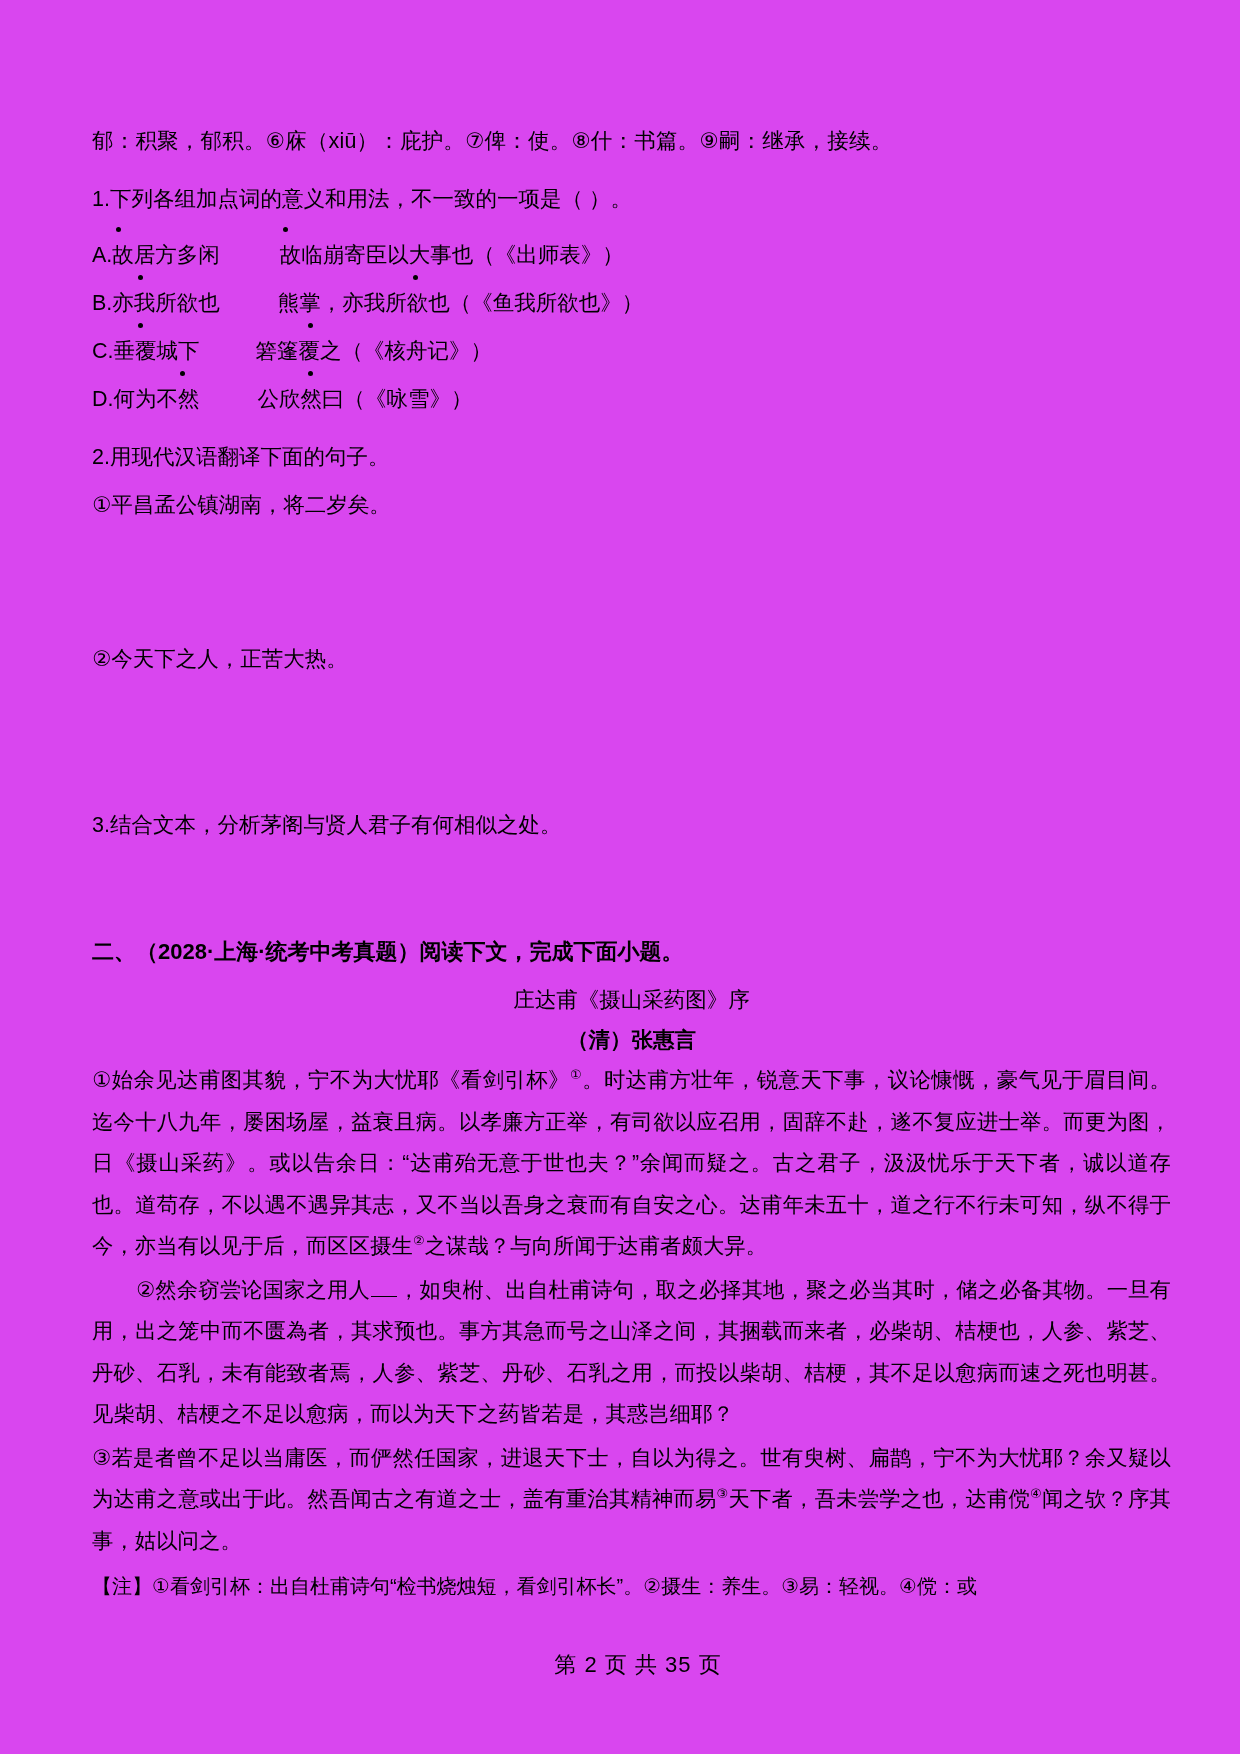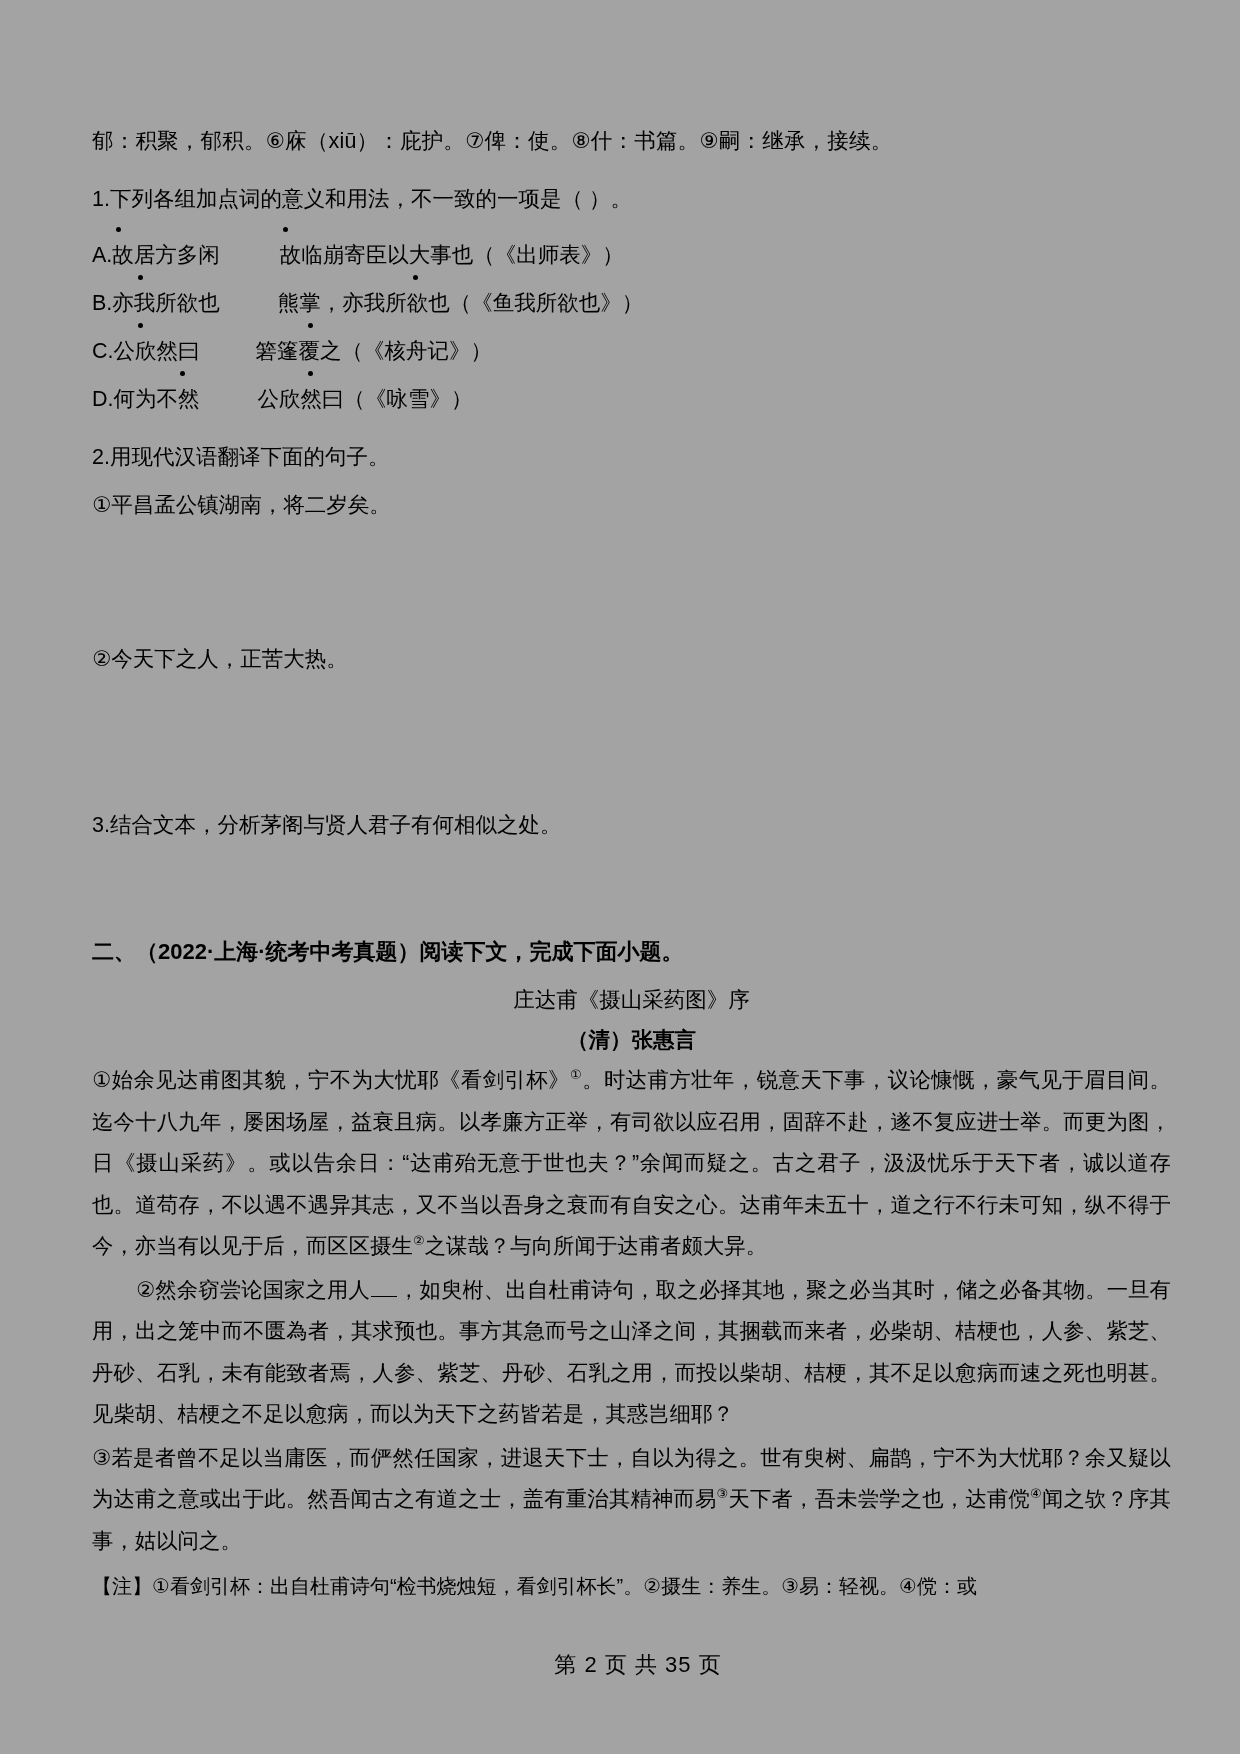--- a/index.html
+++ b/index.html
@@ -8,21 +8,21 @@
     background: #ffffff;
   }
   body {
     font-family: "Liberation Sans", "DejaVu Sans", sans-serif;
     color: #000000;
   }
   .page {
     position: relative;
     width: 1240px;
     height: 1754px;
-    background: #a3a3a3;
+    background: #d946ef;
     box-sizing: border-box;
     padding: 118px 69px 0 92px;
     overflow: hidden;
   }
 
   
   .line {
     font-size: 21.5px;
     line-height: 46px;
     letter-spacing: 0.2px;
@@ -147,38 +147,38 @@
 
   <div class="opt">
     <span class="dot" style="left:46px;"></span>
     <span class="dot" style="left:321px;"></span>
     <span class="label">B.</span><span class="seg-a">亦我所欲也</span><span class="gap" style="width:58px;"></span><span class="seg-b">熊掌，亦我所欲也（《鱼我所欲也》）</span>
   </div>
 
   <div class="opt">
     <span class="dot" style="left:46px;"></span>
     <span class="dot" style="left:216px;"></span>
-    <span class="label">C.</span><span class="seg-a">公欣然曰</span><span class="gap" style="width:56px;"></span><span class="seg-b">箬篷覆之（《核舟记》）</span>
+    <span class="label">C.</span><span class="seg-a">垂覆城下</span><span class="gap" style="width:56px;"></span><span class="seg-b">箬篷覆之（《核舟记》）</span>
   </div>
 
   <div class="opt">
     <span class="dot" style="left:88px;"></span>
     <span class="dot" style="left:216px;"></span>
     <span class="label">D.</span><span class="seg-a">何为不然</span><span class="gap" style="width:58px;"></span><span class="seg-b">公欣然曰（《咏雪》）</span>
   </div>
 
   <div class="q-line" style="margin-top:20px;">2.用现代汉语翻译下面的句子。</div>
   <div class="q-line" style="margin-top:2px;">①平昌孟公镇湖南，将二岁矣。</div>
   <div class="spacer-answer"></div>
   <div class="q-line" style="margin-top:0;">②今天下之人，正苦大热。</div>
   <div class="spacer-answer-lg"></div>
 
   <div class="q-line" style="margin-top:0;">3.结合文本，分析茅阁与贤人君子有何相似之处。</div>
 
-  <div class="section-heading">二、（2022·上海·统考中考真题）阅读下文，完成下面小题。</div>
+  <div class="section-heading">二、（2028·上海·统考中考真题）阅读下文，完成下面小题。</div>
 
   <div class="center-title">庄达甫《摄山采药图》序</div>
   <div class="center-author">（清）张惠言</div>
 
   <div class="para tight"><span>①</span><span>始余见达甫图其貌，宁不为大忧耶《看剑引杯》</span><sup class="fn">①</sup><span>。时达甫方壮年，锐意天下事，议论慷慨，豪气见于眉目间。迄今十八九年，屡困场屋，益衰且病。以孝廉方正举，有司欲以应召用，固辞不赴，遂不复应进士举。而更为图，日《摄山采药》。或以告余日：“达甫殆无意于世也夫？”余闻而疑之。古之君子，汲汲忧乐于天下者，诚以道存也。道苟存，不以遇不遇异其志，又不当以吾身之衰而有自安之心。达甫年未五十，道之行不行未可知，纵不得于今，亦当有以见于后，而区区摄生</span><sup class="fn">②</sup><span>之谋哉？与向所闻于达甫者颇大异。</span></div>
 
   <div class="para indent"><span>②</span><span>然余窃尝论国家之用人</span><span class="blank-underline"></span><span>，如臾柎、出自杜甫诗句，取之必择其地，聚之必当其时，储之必备其物。一旦有用，出之笼中而不匮為者，其求预也。事方其急而号之山泽之间，其捆载而来者，必柴胡、桔梗也，人参、紫芝、丹砂、石乳，未有能致者焉，人参、紫芝、丹砂、石乳之用，而投以柴胡、桔梗，其不足以愈病而速之死也明甚。见柴胡、桔梗之不足以愈病，而以为天下之药皆若是，其惑岂细耶？</span></div>
 
   <div class="para"><span>③</span><span>若是者曾不足以当庸医，而俨然任国家，进退天下士，自以为得之。世有臾树、扁鹊，宁不为大忧耶？余又疑以为达甫之意或出于此。然吾闻古之有道之士，盖有重治其精神而易</span><sup class="fn">③</sup><span>天下者，吾未尝学之也，达甫傥</span><sup class="fn">④</sup><span>闻之欤？序其事，姑以问之。</span></div>
 

